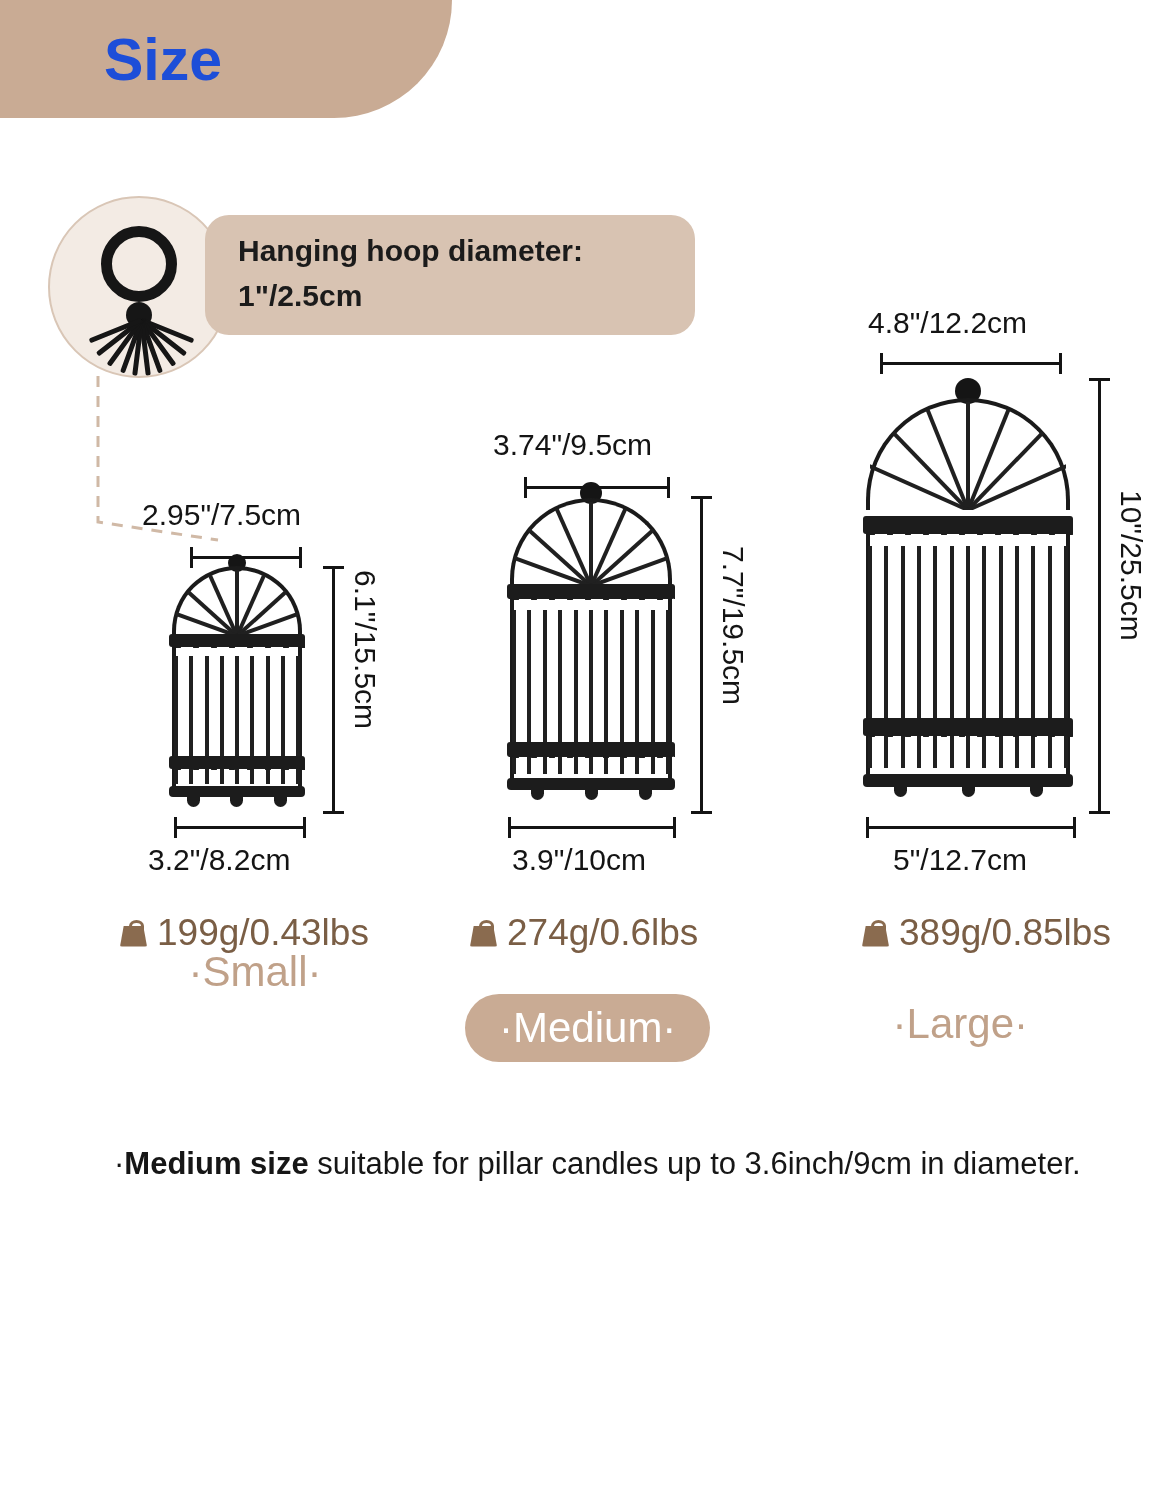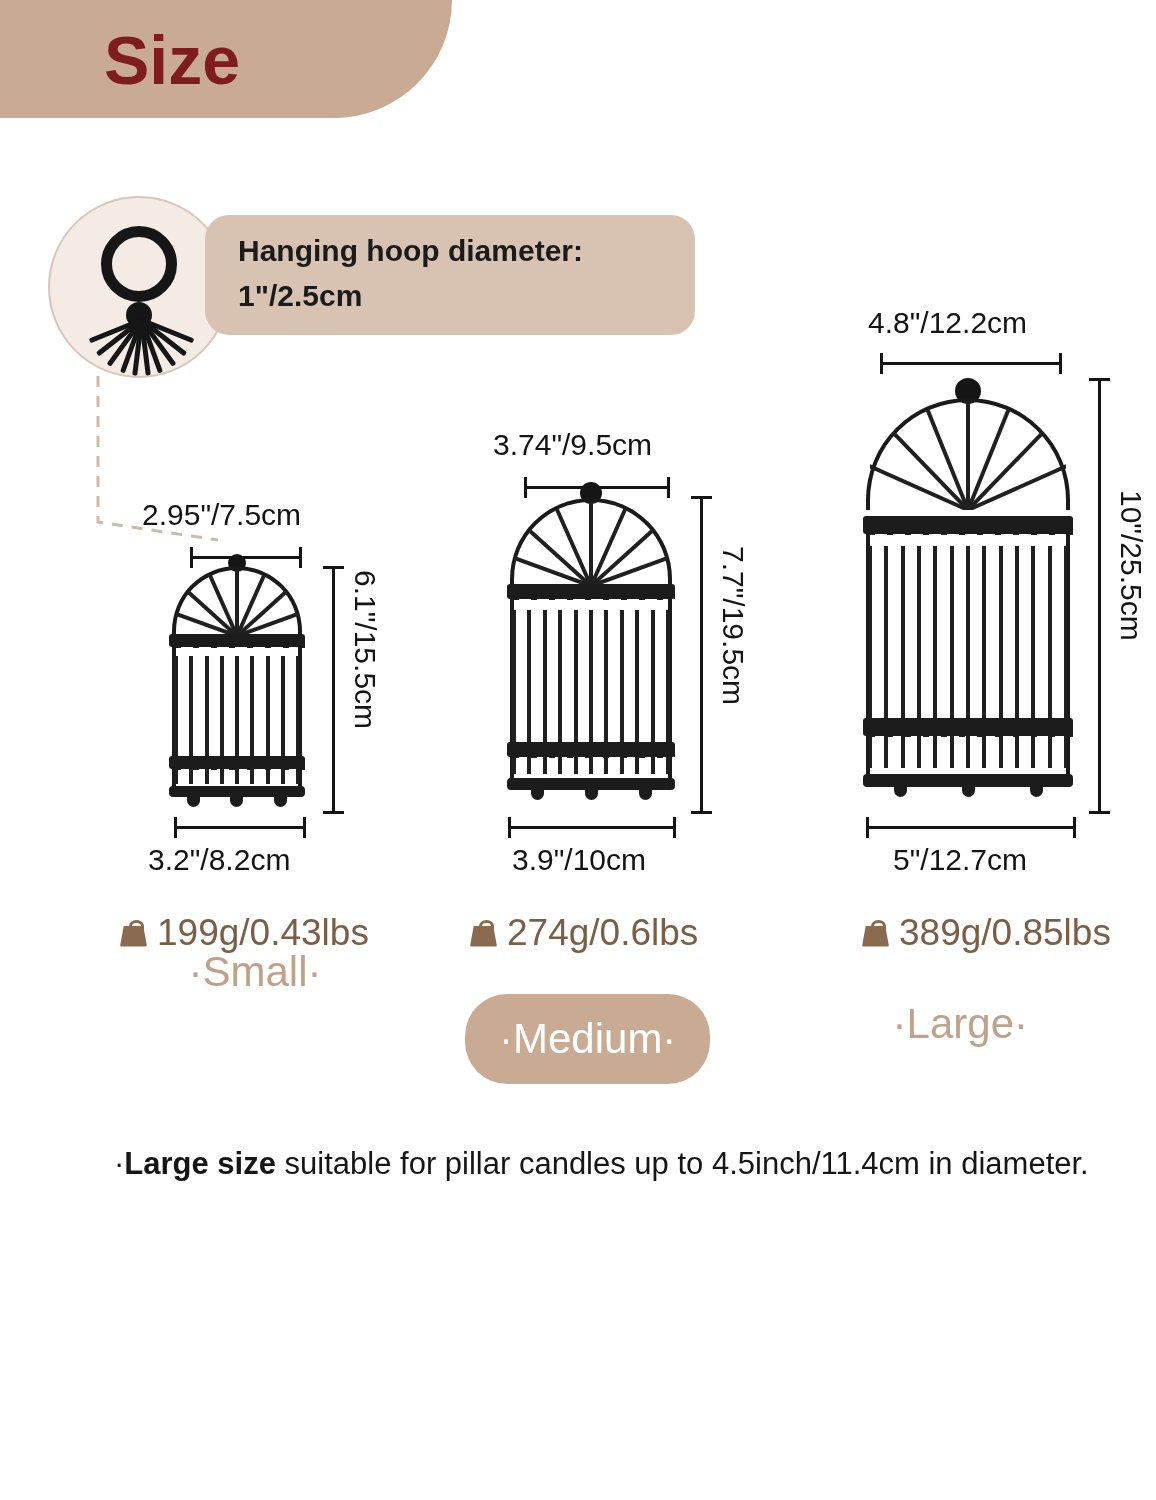--- a/index.html
+++ b/index.html
@@ -18,23 +18,23 @@
   .header-band {
     position: absolute;
     left: 0; top: 0;
     width: 452px; height: 118px;
     background: #c9ab94;
     border-bottom-right-radius: 120px;
   }
   .header-title {
     position: absolute;
     left: 104px; top: 14px;
-    font-size: 68px;
+    font-size: 59px;
     font-weight: bold;
-    color: #7f1d1d;
+    color: #1d4ed8;
     letter-spacing: 0px;
     line-height: 92px;
   }
 
   
   .hoop-circle {
     position: absolute;
     left: 48px; top: 196px;
     width: 182px; height: 182px;
     border-radius: 50%;
@@ -251,21 +251,21 @@
     position: absolute;
     font-size: 42px;
     color: #c0a189;
     white-space: nowrap;
     text-align: center;
   }
   .size-label.pill {
     background: #c9ab94;
     color: #ffffff;
     border-radius: 42px;
-    padding: 21px 34px;
+    padding: 10px 34px;
   }
 
   
   .bullets {
     position: absolute;
     left: 114px; top: 1140px;
     width: 1000px;
   }
   .bullet {
     font-size: 31px;
@@ -450,15 +450,15 @@
 <div class="dim" style="left:893px; top:843px;">5"/12.7cm</div>
 
 <div class="weight" style="left:862px; top:912px;">
   <span class="wicon"></span>
   <span>389g/0.85lbs</span>
 </div>
 <div class="size-label" style="left:828px; top:1000px; width:200px;text-align:right;">·Large·</div>
 
 <div class="bullets">
   <div class="bullet">
-    <span>·</span><b>Large size</b><span> suitable for pillar candles up to 4.5inch/11.4cm in diameter.</span>
+    <span>·</span><b>Medium size</b><span> suitable for pillar candles up to 3.6inch/9cm in diameter.</span>
   </div>
 </div>
 
 </body></html>

